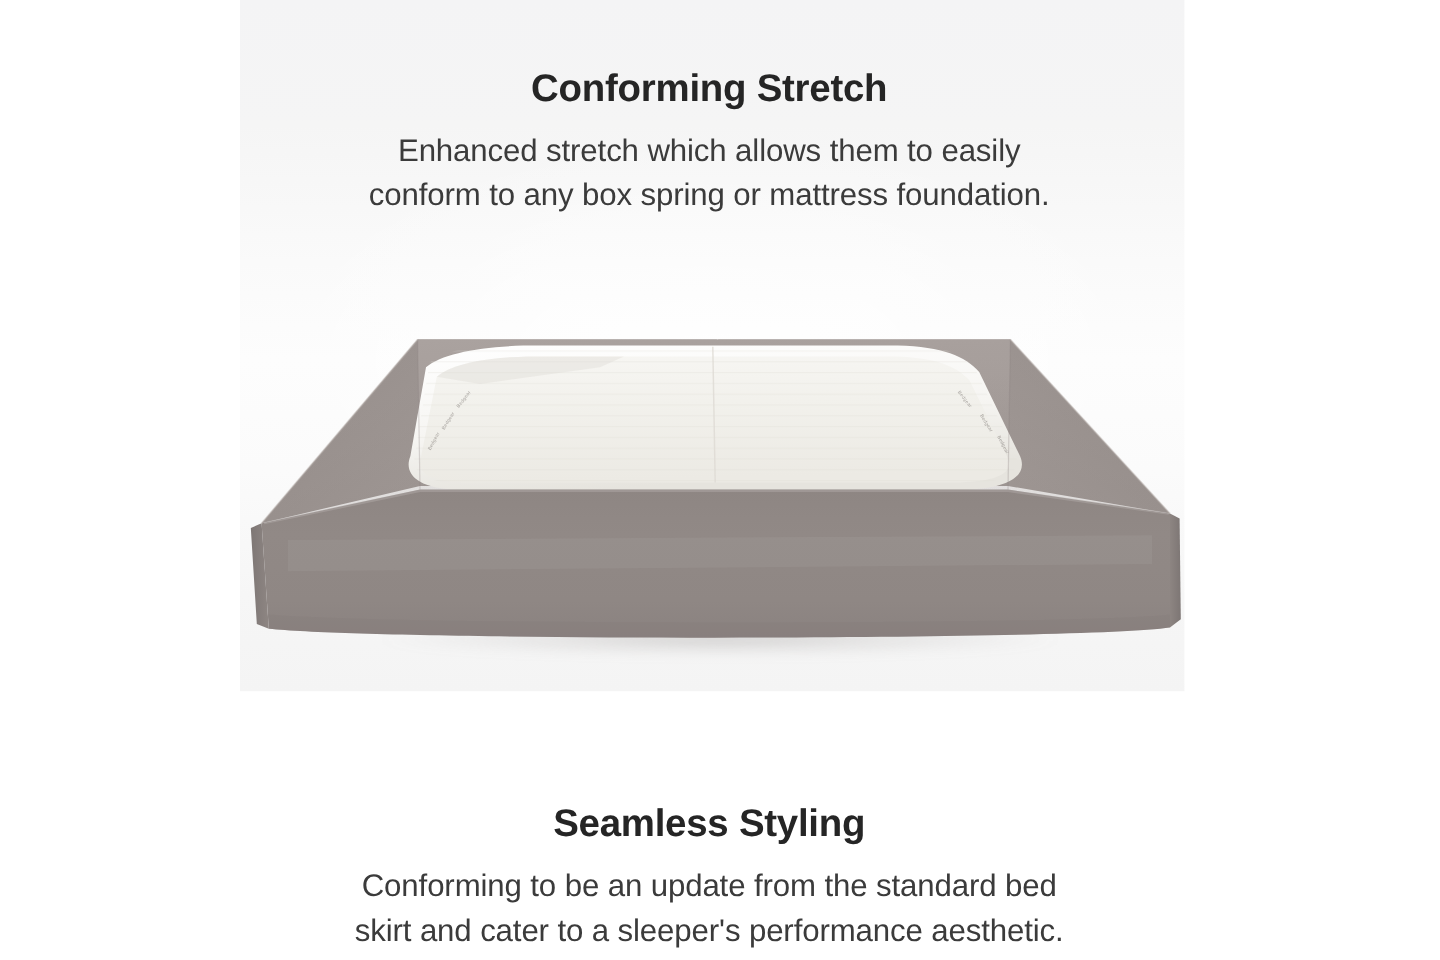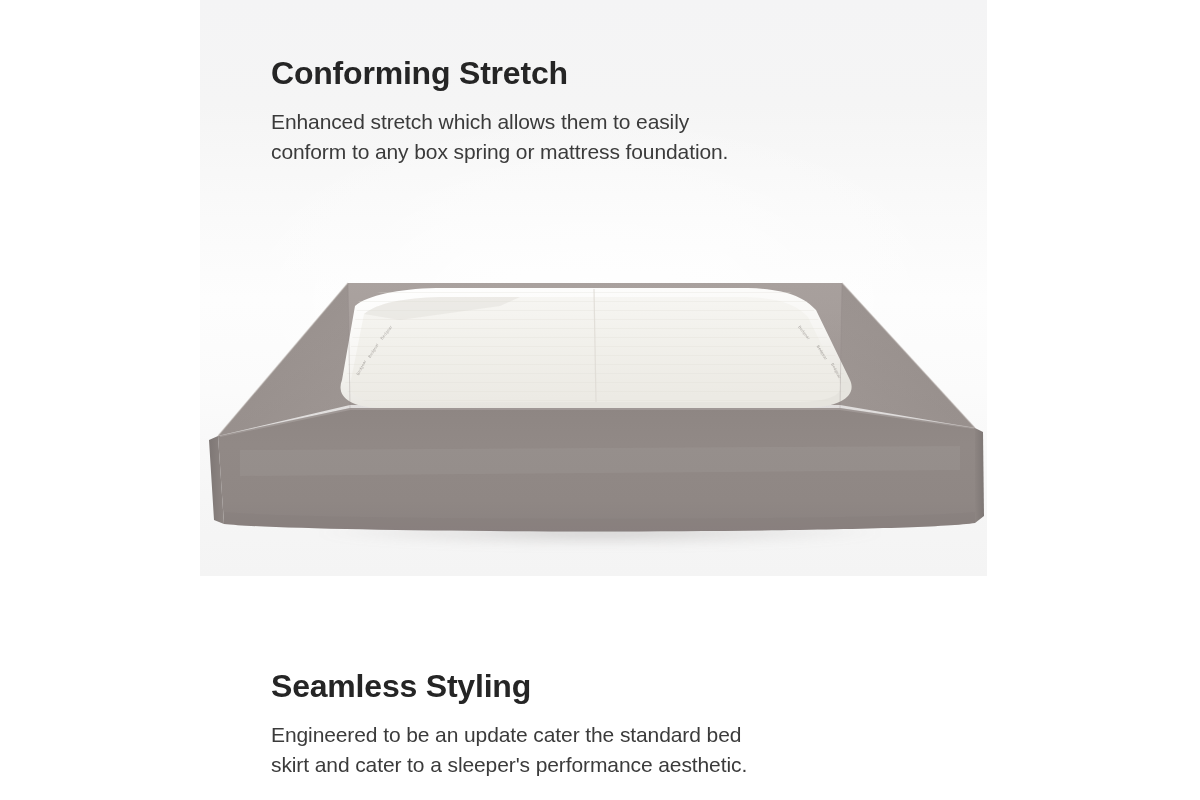--- a/index.html
+++ b/index.html
@@ -25,20 +25,21 @@
     height: 576px;
     background:
       linear-gradient(180deg,
         #f4f4f5 0%,
         #f5f5f5 18%,
         #fafafa 38%,
         #fdfdfd 52%,
         #fbfbfb 68%,
         #f6f6f6 86%,
         #f4f4f4 100%);
+    text-align: center;
   }
   
   #canvas::after {
     content: "";
     position: absolute;
     inset: 0;
     background: radial-gradient(ellipse 70% 45% at 50% 52%, rgba(255,255,255,0.85) 0%, rgba(255,255,255,0) 72%);
     pointer-events: none;
   }
 
@@ -50,21 +51,21 @@
   .headline {
     margin: 0;
     font-size: 32px;
     font-weight: 700;
     letter-spacing: -0.2px;
     color: #252525;
     line-height: 1.18;
   }
   .body-copy {
     margin: 14px 0 0 0;
-    font-size: 21px;
+    font-size: 26px;
     font-weight: 400;
     color: #3b3b3b;
     line-height: 1.44;
     letter-spacing: -0.1px;
     white-space: pre-line;
   }
 
   
   #bed-photo {
     position: absolute;
@@ -243,18 +244,18 @@
 
     <div class="rim-text" style="left:165px; top:348px; transform:rotate(-58deg);">Bedgear</div>
     <div class="rim-text" style="left:153px; top:365px; transform:rotate(-62deg);">Bedgear</div>
     <div class="rim-text" style="left:178px; top:330px; transform:rotate(-52deg);">Bedgear</div>
     <div class="rim-text" style="left:596px; top:330px; transform:rotate(52deg);">Bedgear</div>
     <div class="rim-text" style="left:614px; top:350px; transform:rotate(58deg);">Bedgear</div>
     <div class="rim-text" style="left:628px; top:368px; transform:rotate(62deg);">Bedgear</div>
 
     <div class="textblock" id="bottom-text" style="left:71px;">
       <h2 class="headline">Seamless Styling</h2>
-      <p class="body-copy">Engineered to be an update cater the standard bed
+      <p class="body-copy">Conforming to be an update from the standard bed
 skirt and cater to a sleeper's performance aesthetic.</p>
     </div>
 
   </div>
 </div>
 
 </body></html>

